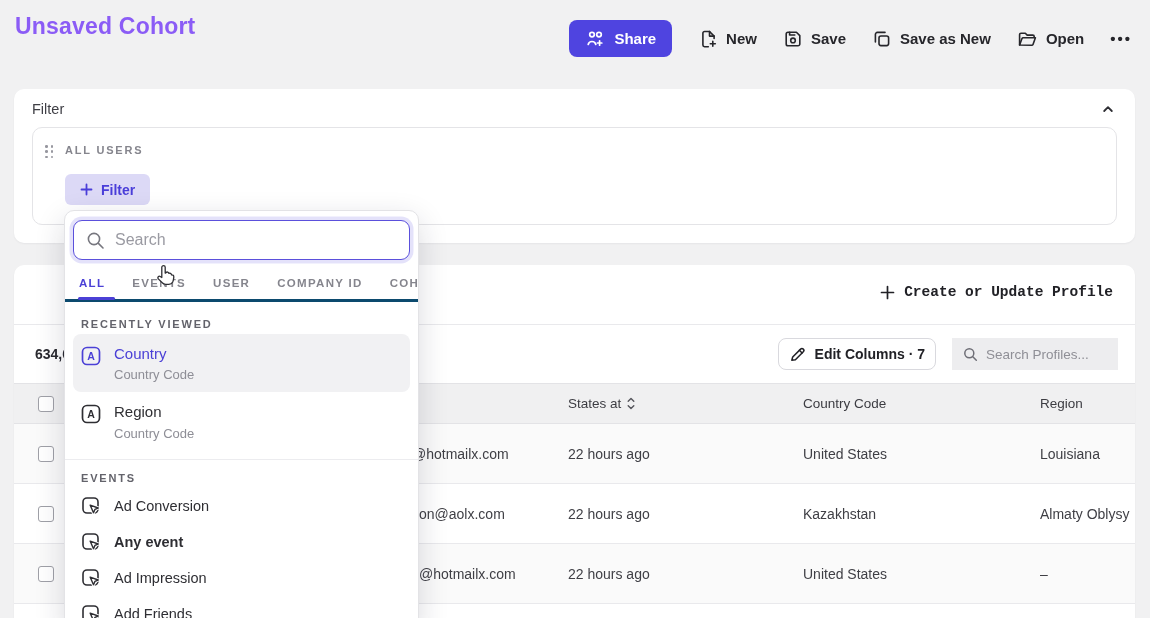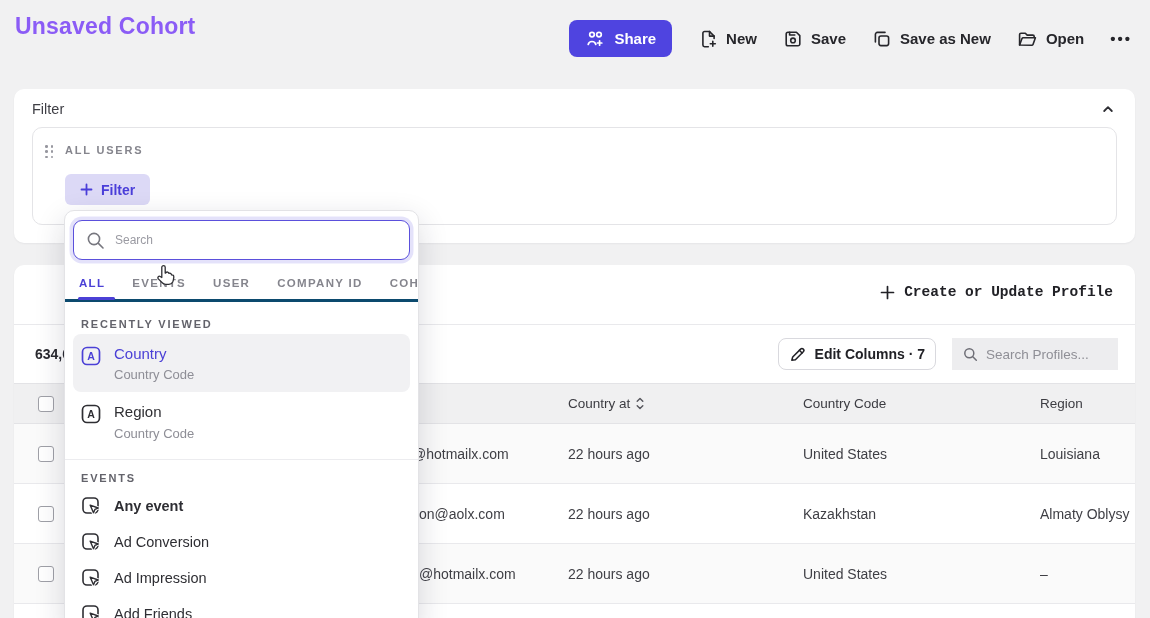--- a/index.html
+++ b/index.html
@@ -95,21 +95,21 @@
   .dropdown {
     position:absolute; left:64px; top:210px; width:355px; height:420px; z-index:50;
     background:#fff; border:1px solid #e3e3e6; border-radius:10px;
     box-shadow:0 10px 30px rgba(25,25,50,.16); overflow:hidden;
   }
   .dd-search {
     margin:9px 8px 0 8px; height:40px; border:1.5px solid #5b50dc; border-radius:9px;
     box-shadow:0 0 0 3.5px rgba(95,84,224,.17);
     display:flex; align-items:center; gap:10px; padding:0 12px; background:#fff;
   }
-  .dd-search input { border:none; outline:none; background:none; width:100%; font-size:12px; color:#7f1d1d; font-family:inherit; caret-color:#3c3c42; }
+  .dd-search input { border:none; outline:none; background:none; width:100%; font-size:16px; color:#7f1d1d; font-family:inherit; caret-color:#3c3c42; }
   .dd-search input::placeholder { color:#9a9aa2; }
   .dd-tabs { position:relative; display:flex; gap:27px; padding:0 0 0 14px; height:36px; align-items:center; border-bottom:3px solid #0c4a6e; margin-top:6px; }
   .dd-tab { font-size:11.5px; font-weight:700; letter-spacing:1.3px; color:#85858d; cursor:pointer; white-space:nowrap; }
   .dd-tab.active { color:#4b40d6; }
   .dd-tab-underline { position:absolute; left:13px; bottom:-1px; width:37px; height:3px; background:#4b40d6; border-radius:2px; }
   .dd-list { padding-top:4px; }
   .dd-section-header { margin:12px 0 4px 16px; font-size:11px; font-weight:700; letter-spacing:1.8px; color:#63636b; }
   .dd-item { display:flex; align-items:flex-start; gap:13px; margin:0 8px; padding:10px 8px; border-radius:8px; cursor:pointer; }
   .dd-item.highlighted { background:#f1f1f3; }
   .dd-item .dd-item-icon { margin-top:2px; }
@@ -244,21 +244,21 @@
     <input type="text" placeholder="Search Profiles..." style="">
   </div>
 
   <div class="profile-table">
     <div class="t-row t-head">
       <div class="cell-check">
           <span class="checkbox"></span>
         </div>
       <div></div>
       <div class="updated-head">
-        <span>Country at</span>
+        <span>States at</span>
         <span>
           <svg width="8" height="13" viewBox="0 0 8 13" fill="none" stroke="#55555c" stroke-width="1.4" stroke-linecap="round" stroke-linejoin="round">
             <path d="M1.2 4.2 L4 1.4 L6.8 4.2"></path>
             <path d="M1.2 8.8 L4 11.6 L6.8 8.8"></path>
           </svg>
         </span>
       </div>
       <div>Country Code</div>
       <div>Region</div>
     </div>
@@ -349,40 +349,40 @@
       <span>
         <div class="dd-item-title">Region</div>
         <div class="dd-item-sub">Country Code</div>
       </span>
     </div>
 
     <div class="dd-divider"></div>
 
     <div class="dd-section-header">EVENTS</div>
 
-    <div class="dd-event-item bold">
+    <div class="dd-event-item">
       <span>
         <svg width="20" height="20" viewBox="0 0 20 20">
           <rect x="2" y="2" width="15" height="15" rx="4" fill="none" stroke="#2e2e33" stroke-width="1.6"></rect>
           <path d="M9.2 9.2 L17.2 12 L13.9 13.4 L12.5 16.7 Z" fill="#fff" stroke="#fff" stroke-width="3.4" stroke-linejoin="round"></path>
           <path d="M9.2 9.2 L17.2 12 L13.9 13.4 L12.5 16.7 Z" fill="none" stroke="#2e2e33" stroke-width="1.4" stroke-linejoin="round"></path>
         </svg>
       </span>
-      <span class="dd-event-label">Any event</span>
-    </div>
-
-    <div class="dd-event-item">
+      <span class="dd-event-label">Ad Conversion</span>
+    </div>
+
+    <div class="dd-event-item bold">
       <span>
         <svg width="20" height="20" viewBox="0 0 20 20">
           <rect x="2" y="2" width="15" height="15" rx="4" fill="none" stroke="#2e2e33" stroke-width="1.6"></rect>
           <path d="M9.2 9.2 L17.2 12 L13.9 13.4 L12.5 16.7 Z" fill="#fff" stroke="#fff" stroke-width="3.4" stroke-linejoin="round"></path>
           <path d="M9.2 9.2 L17.2 12 L13.9 13.4 L12.5 16.7 Z" fill="none" stroke="#2e2e33" stroke-width="1.4" stroke-linejoin="round"></path>
         </svg>
       </span>
-      <span class="dd-event-label">Ad Conversion</span>
+      <span class="dd-event-label">Any event</span>
     </div>
 
     <div class="dd-event-item">
       <span>
         <svg width="20" height="20" viewBox="0 0 20 20">
           <rect x="2" y="2" width="15" height="15" rx="4" fill="none" stroke="#2e2e33" stroke-width="1.6"></rect>
           <path d="M9.2 9.2 L17.2 12 L13.9 13.4 L12.5 16.7 Z" fill="#fff" stroke="#fff" stroke-width="3.4" stroke-linejoin="round"></path>
           <path d="M9.2 9.2 L17.2 12 L13.9 13.4 L12.5 16.7 Z" fill="none" stroke="#2e2e33" stroke-width="1.4" stroke-linejoin="round"></path>
         </svg>
       </span>

